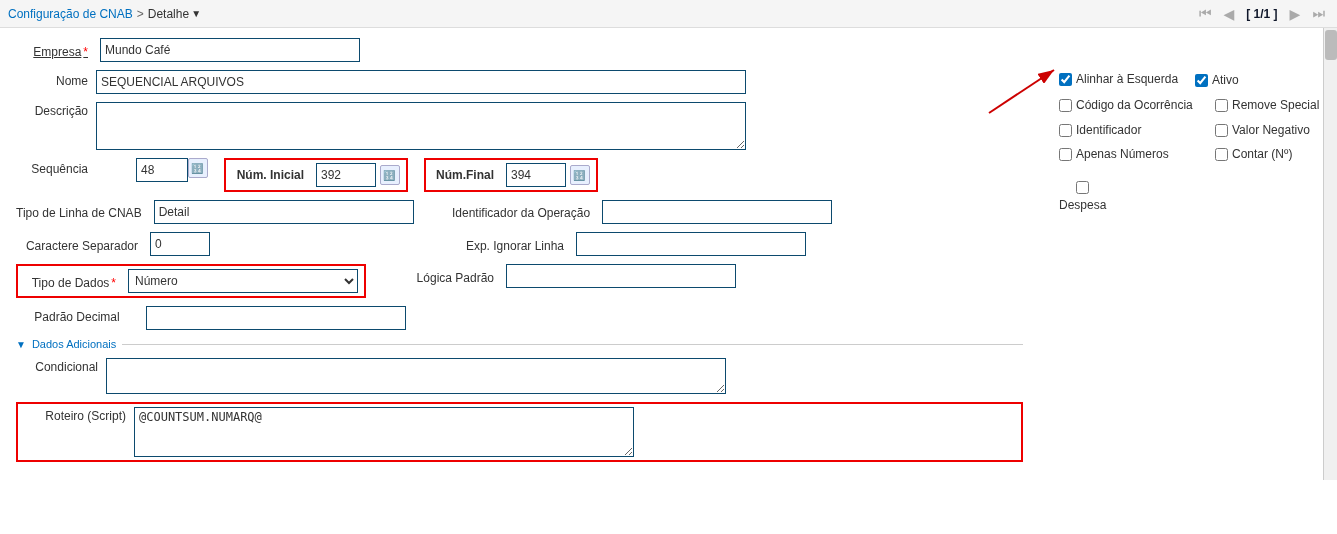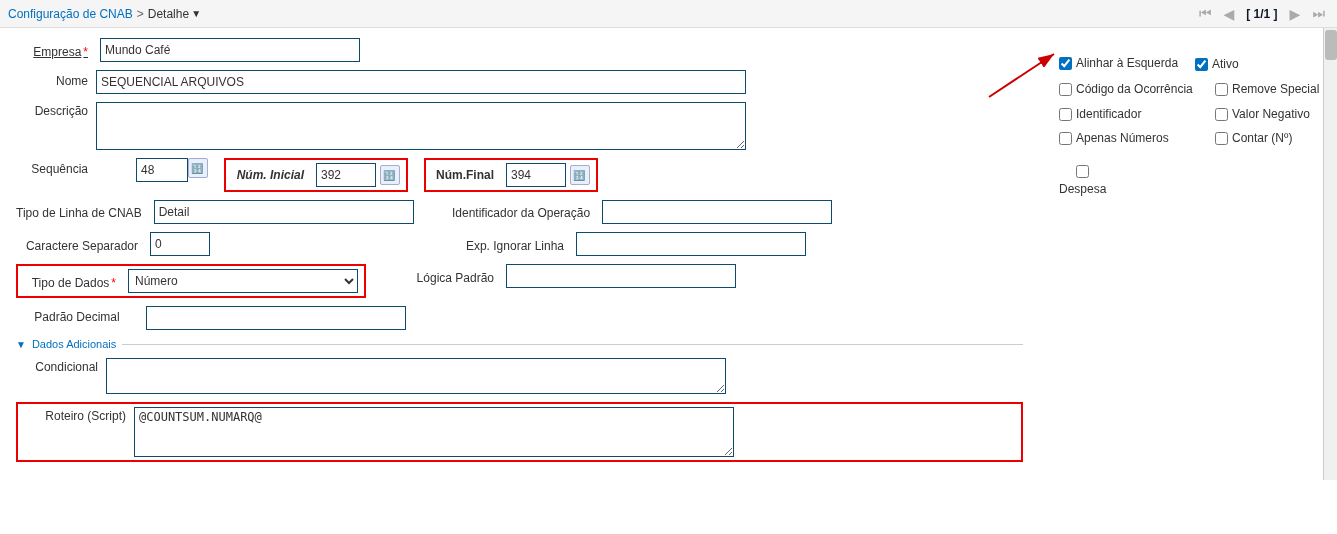--- a/index.html
+++ b/index.html
@@ -57,21 +57,21 @@
       cursor: pointer; font-size: 10px; color: #0070c0; border-radius: 2px;
     }
     
     
     select.form-input {
       height: 24px; padding: 0 2px; cursor: pointer; appearance: auto;
     }
 
     
     .right-checks {
-      position: absolute; right: 0; top: 12px;
+      position: absolute; right: 0; top: 28px;
       width: 290px; padding: 12px 12px;
     }
     .right-checks .check-pair {
       display: flex; gap: 8px; margin-bottom: 8px;
     }
     .right-checks .check-item {
       display: flex; align-items: flex-start; gap: 4px; font-size: 12px;
       min-width: 120px;
     }
     .right-checks .check-item input { margin-top: 2px; }
@@ -121,21 +121,21 @@
         <span class="form-label" style="min-width:80px;text-align:right;padding-right:8px;padding-top:2px;">Descrição</span>
         <textarea class="form-input" style="width: 650px; height: 48px;"></textarea>
       </div>
 
       <div class="form-row">
         <span class="form-label" style="min-width:80px;text-align:right;padding-right:8px;">Sequência</span>
         <input class="form-input" style="width: 52px; margin-left: 40px;" type="text" value="48">
         <span class="calc-icon">🔢</span>
 
         <div style="display:flex;align-items:center;gap:4px;margin-left:16px;border:2px solid #e00;padding:3px 6px;">
-          <span style="min-width:80px;text-align:right;padding-right:8px;font-size:12px;font-weight:bold;font-style:italic;">Núm. Inicial</span>
+          <span style="min-width:80px;text-align:right;padding-right:8px;font-size:12px;font-weight:bold;">Núm. Inicial</span>
           <input class="form-input" style="width: 60px;" type="text" value="392">
           <span class="calc-icon">🔢</span>
         </div>
 
         <div style="display:flex;align-items:center;gap:4px;margin-left:16px;border:2px solid #e00;padding:3px 6px;">
           <span style="min-width:70px;text-align:right;padding-right:8px;font-size:12px;font-weight:bold;">Núm.Final</span>
           <input class="form-input" style="width: 60px;" type="text" value="394">
           <span class="calc-icon">🔢</span>
         </div>
       </div>
@@ -189,21 +189,21 @@
         <hr>
       </div>
 
       <div class="form-row">
         <span class="form-label" style="min-width:90px;text-align:right;padding-right:8px;padding-top:2px;">Condicional</span>
         <textarea class="form-input" style="width: 620px; height: 36px;"></textarea>
       </div>
 
       <div class="form-row" style="border:2px solid #e00;padding:3px 6px;">
         <span class="form-label" style="min-width:110px;text-align:right;padding-right:8px;padding-top:2px;">Roteiro (Script)</span>
-        <textarea class="form-input" style="width: 600px; height: 50px;">@COUNTSUM.NUMARQ@</textarea>
+        <textarea class="form-input" style="width: 500px; height: 50px;">@COUNTSUM.NUMARQ@</textarea>
       </div>
 
     </div>
 
     <div class="right-checks">
 
       <div style="position:relative;margin-bottom:4px;">
         <svg width="120" height="60" style="position:absolute;left:-100px;top:-10px;pointer-events:none;">
           <defs>
             <marker id="arrowhead" markerWidth="8" markerHeight="6" refX="8" refY="3" orient="auto">

